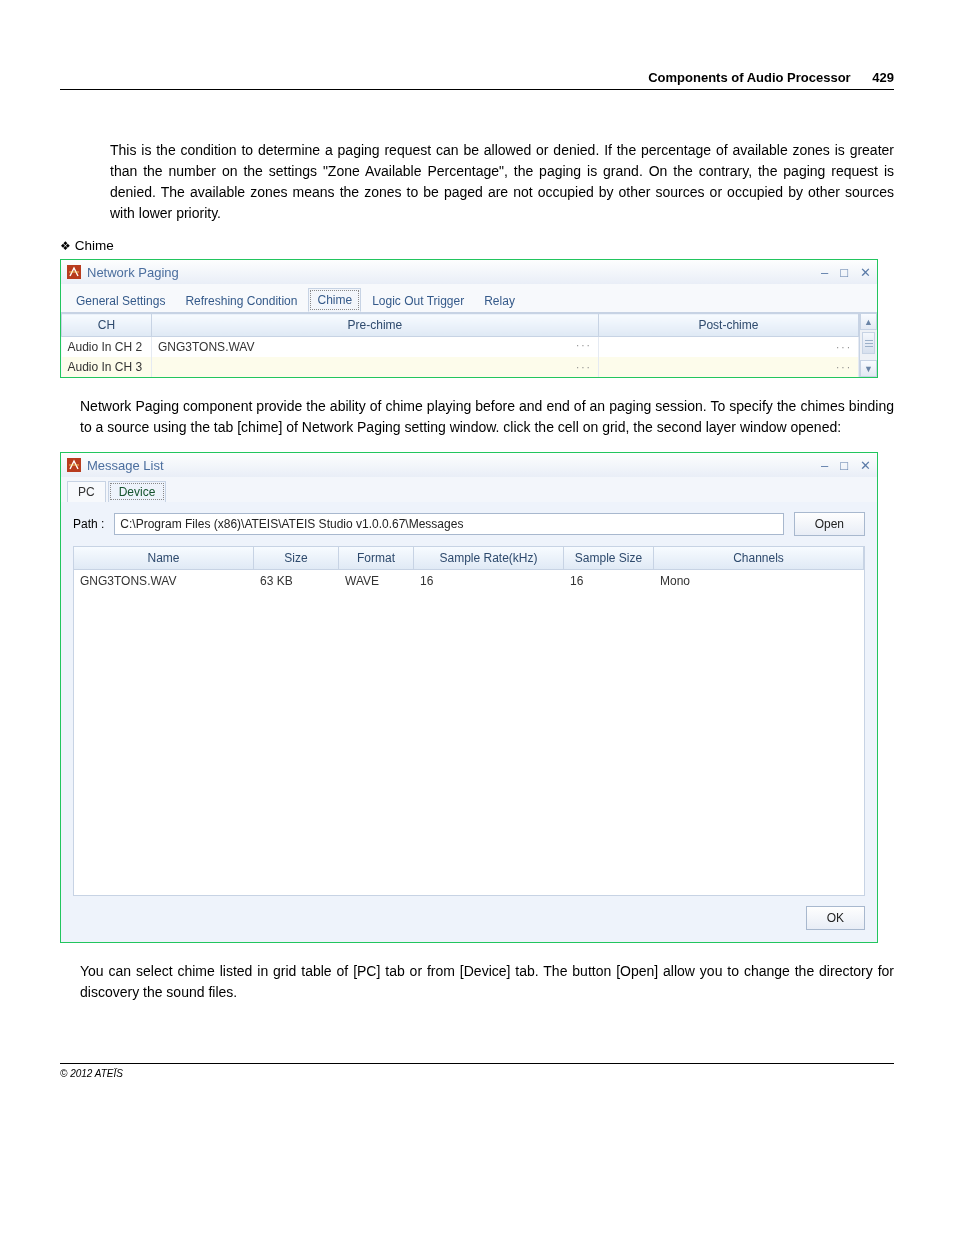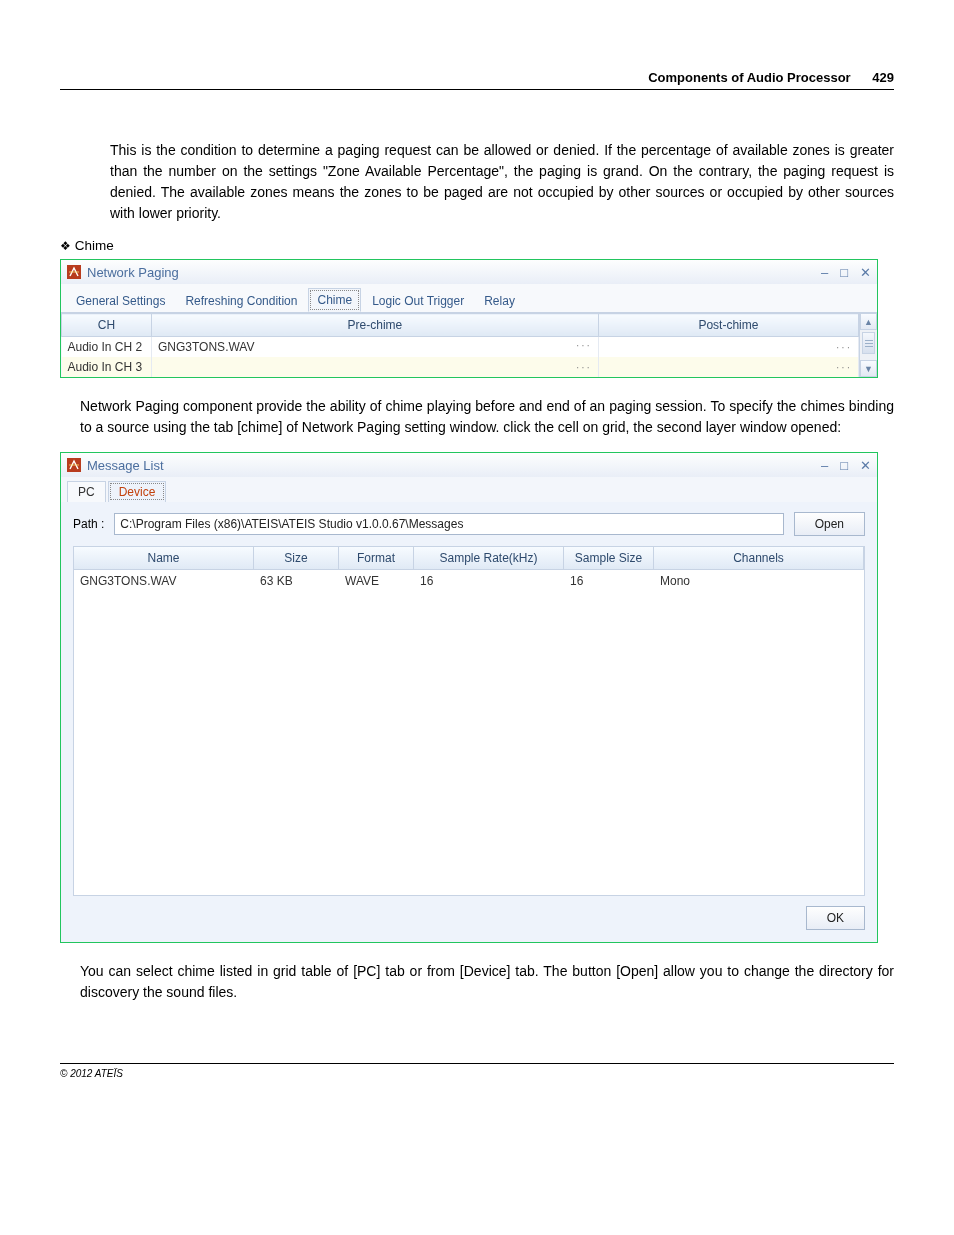--- a/index.html
+++ b/index.html
@@ -164,21 +164,21 @@
     font-size: 12px;
     color: #333;
     padding: 3px 10px;
     border: 1px solid #c7d3e4;
     border-bottom: none;
     background: #f7f9fc;
     cursor: default;
   }
   .ml-tab.active {
     background: #eef3fb;
-    color: #c2410c;
+    color: #14532d;
     outline: 1px dotted #888;
     outline-offset: -3px;
   }
   .ml-body .row-path {
     display: flex; align-items: center; gap: 10px;
     margin-bottom: 10px;
     font-size: 12px;
   }
   .txtinput {
     flex: 1;

